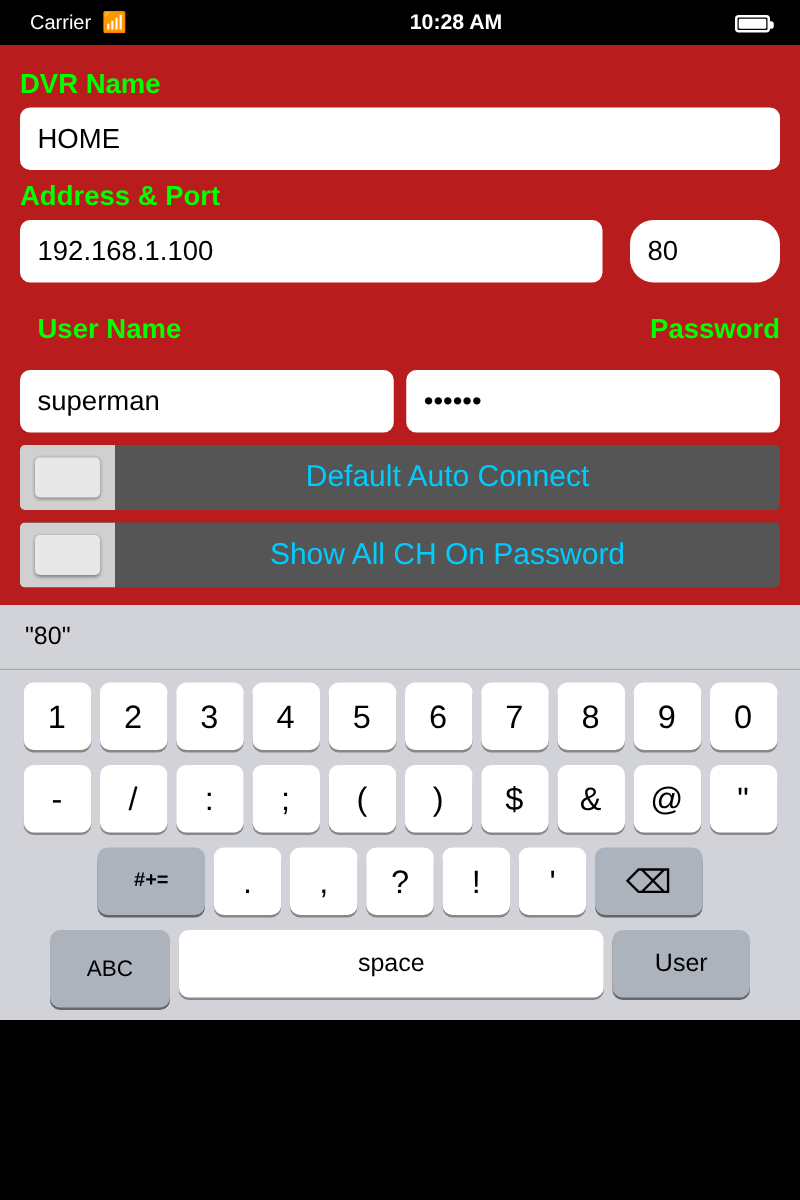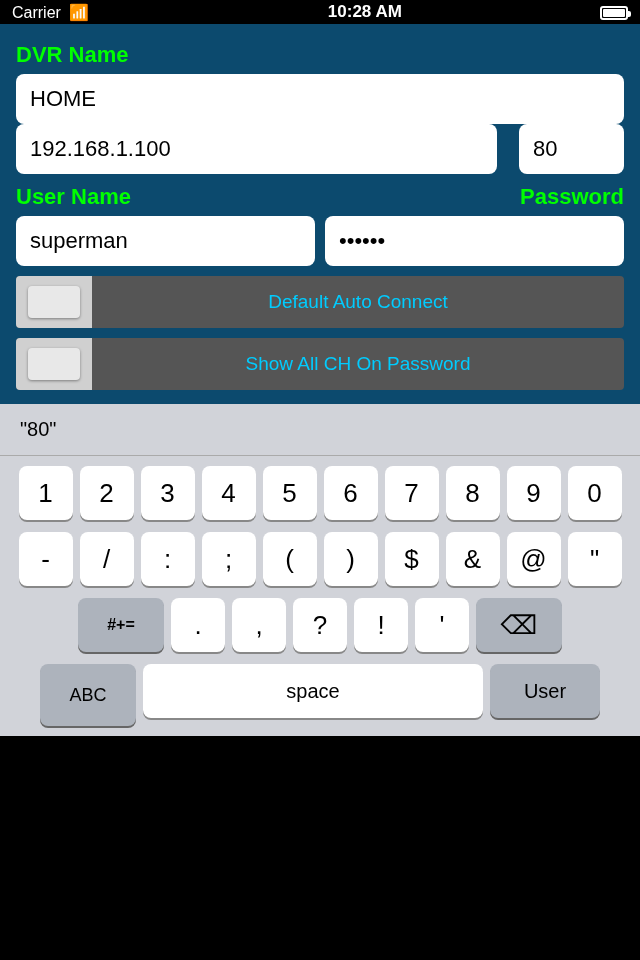--- a/index.html
+++ b/index.html
@@ -12,32 +12,32 @@
       overflow: hidden;
     }
 
     
     .status-bar {
       background: #000;
       color: #fff;
       display: flex;
       justify-content: space-between;
       align-items: center;
-      padding: 6px 12px;
-      height: 24px;
+      padding: 6px 24px;
+      height: 36px;
       font-size: 17px;
       font-weight: 500;
     }
     .status-bar .carrier { font-size: 16px; }
     .status-bar .time { font-size: 17px; font-weight: 600; margin-left: 40px; }
     .status-bar .battery { font-size: 14px; }
 
     
     .form-area {
-      background: #0c4a6e;
+      background: #b91c1c;
       padding: 10px 16px 14px 16px;
     }
     .field-label {
       color: #00ff00;
       font-size: 22px;
       font-weight: 600;
       margin-bottom: 6px;
       margin-top: 8px;
     }
     .field-label-row {
@@ -54,21 +54,21 @@
       font-size: 22px;
       color: #000;
       width: 100%;
       outline: none;
     }
     .row-inputs {
       display: flex;
       gap: 22px;
     }
     .row-inputs .text-input.addr { flex: 1; }
-    .row-inputs .text-input.port { width: 105px; flex-shrink: 0; }
+    .row-inputs .text-input.port { width: 120px; flex-shrink: 0; border-radius: 19px; }
     .name-row {
       display: flex;
       gap: 10px;
     }
     .name-row .text-input { flex: 1; }
 
     
     .toggle-row {
       display: flex;
       align-items: center;
@@ -89,21 +89,21 @@
     }
     .toggle-thumb-inner {
       width: 52px;
       height: 32px;
       background: #e8e8e8;
       border-radius: 4px;
       box-shadow: 0 1px 3px rgba(0,0,0,0.4);
     }
     .toggle-label {
       color: #00ccff;
-      font-size: 19px;
+      font-size: 24px;
       font-weight: 500;
       flex: 1;
       text-align: center;
     }
 
     
     .autocomplete-bar {
       background: #d1d3d9;
       border-bottom: 1px solid #aaa;
       height: 52px;
@@ -220,28 +220,29 @@
     <span class="battery-icon"></span>
   </span>
 </div>
 
 <div class="form-area">
   
   <div class="field-label">DVR Name</div>
   <input class="text-input" type="text" value="HOME" style="">
 
   
+  <div class="field-label">Address &amp; Port</div>
   <div class="row-inputs">
     <input class="text-input addr" type="text" value="192.168.1.100" style="">
     <input class="text-input port" type="text" value="80" style="">
   </div>
 
   
   <div class="field-label-row" style="margin-top:10px; margin-bottom:6px;">
-    <div class="field-label" style="margin:0;">User Name</div>
+    <div class="field-label" style="margin:14px;">User Name</div>
     <div class="field-label" style="margin:0;">Password</div>
   </div>
   <div class="name-row">
     <input class="text-input" type="text" value="superman" style="">
     <input class="text-input" type="password" placeholder="••••••" value="••••••" style="">
   </div>
 
   
   <div class="toggle-row">
     <div class="toggle-thumb">

